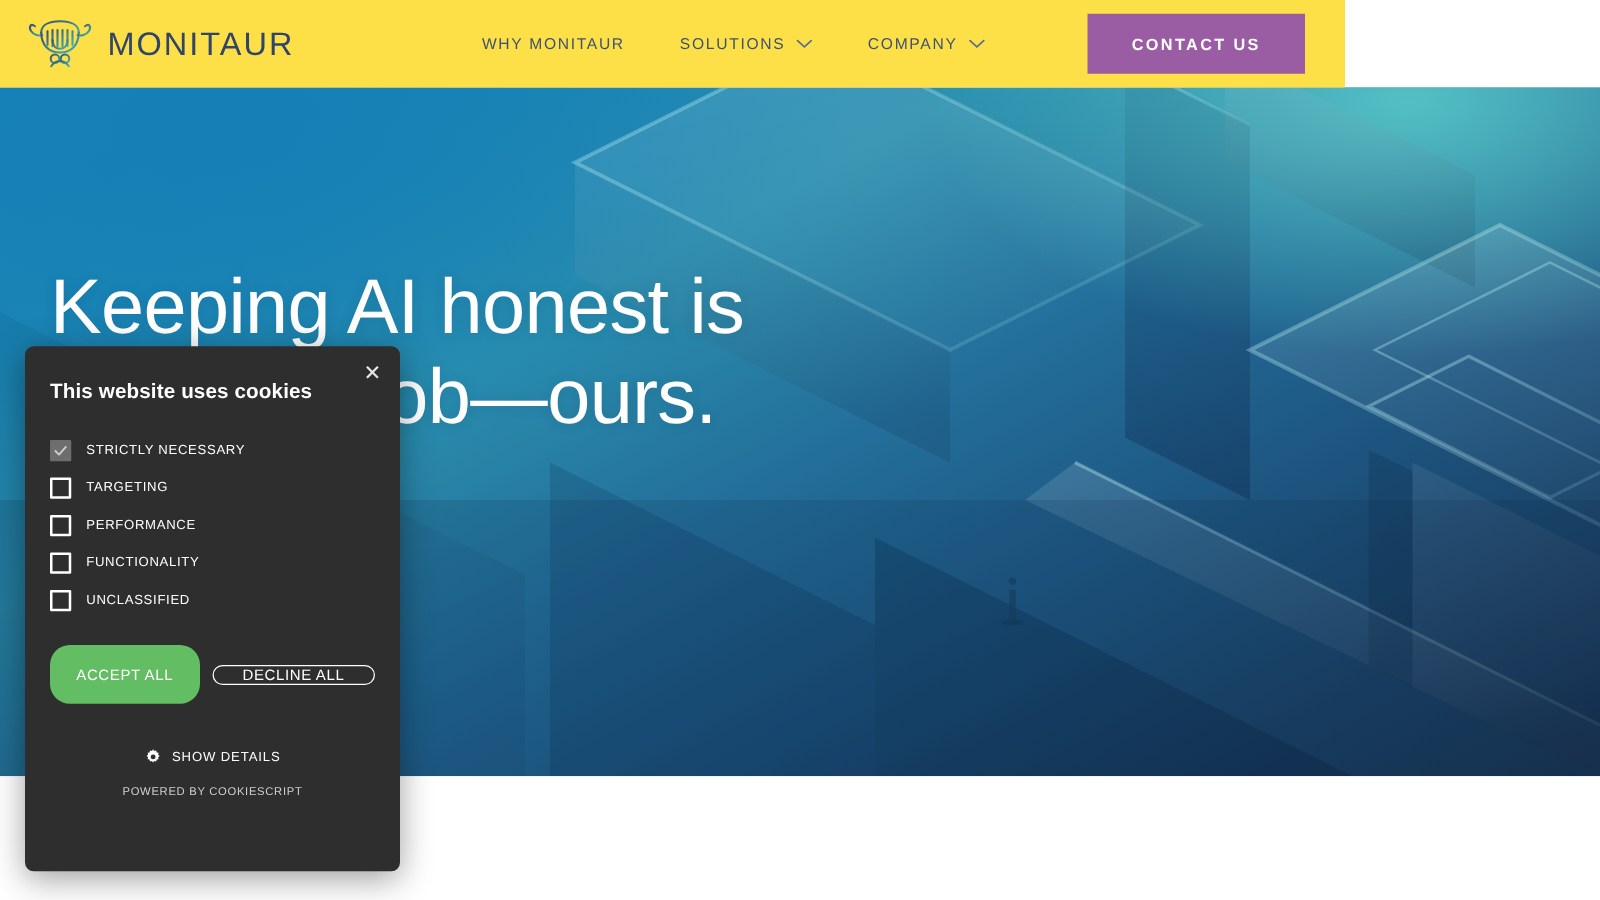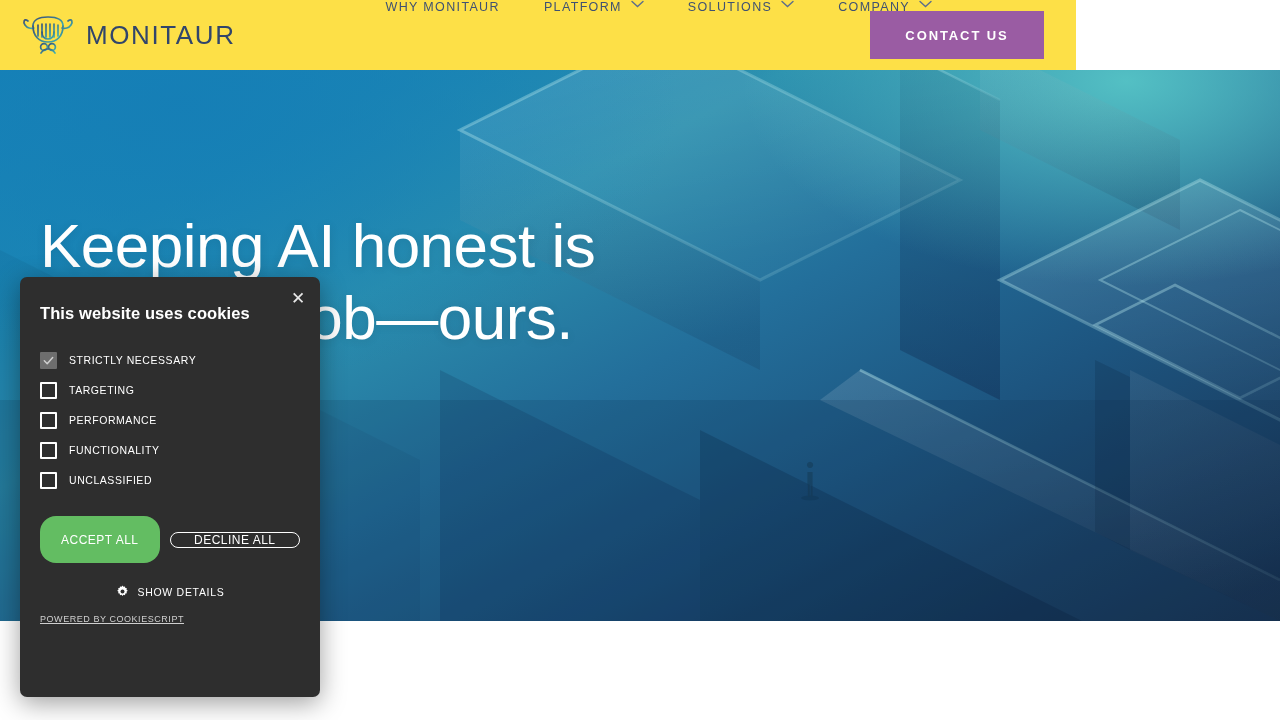--- a/index.html
+++ b/index.html
@@ -21,21 +21,21 @@
   .brand-name{
     font-size:26px; letter-spacing:1.6px; font-weight:400;
     color:#31456b; line-height:1; white-space:nowrap;
   }
 
   .main-nav{
     display:flex; align-items:center; gap:0;
     margin-left:128px;
   }
   .nav-item{
-    display:flex; align-items:flex-start; gap:9px;
+    display:flex; align-items:center; gap:9px;
     padding:0 22px; height:70px;
     font-size:12.5px; letter-spacing:1.35px; font-weight:500;
     color:#3f5172; white-space:nowrap; cursor:pointer;
   }
   .chev{ width:13px; height:8px; display:block; flex:0 0 auto; }
 
   .cta-button{
     position:absolute; right:32px; top:11px;
     width:174px; height:48px;
     background:#9a5ca3;
@@ -127,31 +127,30 @@
   }
   .btn-decline{
     width:131px; height:16px; border-radius:16px;
     background:transparent; border:1.5px solid #ffffff; color:#ffffff;
     font-size:12px; letter-spacing:0.5px; font-weight:500;
     cursor:pointer; font-family:"Liberation Sans", sans-serif;
   }
 
   .cookie-details{
     display:flex; align-items:center; justify-content:center; gap:9px;
-    margin-top:22px; cursor:pointer;
+    margin-top:36px; cursor:pointer;
   }
   .gear{ width:13px; height:13px; display:block; }
   .cookie-details-label{
     font-size:10.5px; letter-spacing:0.7px; color:#ffffff;
   }
   .cookie-powered{
-    margin-top:16px;
+    text-align:center; margin-top:16px;
     font-size:9px; letter-spacing:0.55px; color:#cfcfcf;
     cursor:pointer;
-    text-decoration:underline;
   }
 
   .page-below{
     position:absolute; top:621px; left:0; width:1280px; height:99px;
     background:#ffffff;
   }
 </style>
 </head>
 <body>
 
@@ -180,26 +179,20 @@
         </g>
       </svg>
       <span class="brand-name">MONITAUR</span>
     </a>
 
     <nav class="main-nav">
       <div class="nav-item">
         <span>WHY MONITAUR</span>
       </div>
       <div class="nav-item">
-        <span>PLATFORM</span>
-        <svg class="chev" viewBox="0 0 13 8">
-            <path d="M1 1.5 L6.5 6.5 L12 1.5" fill="none" stroke="#5b6d8c" stroke-width="1.4" stroke-linecap="round"></path>
-          </svg>
-      </div>
-      <div class="nav-item">
         <span>SOLUTIONS</span>
         <svg class="chev" viewBox="0 0 13 8">
             <path d="M1 1.5 L6.5 6.5 L12 1.5" fill="none" stroke="#5b6d8c" stroke-width="1.4" stroke-linecap="round"></path>
           </svg>
       </div>
       <div class="nav-item">
         <span>COMPANY</span>
         <svg class="chev" viewBox="0 0 13 8">
             <path d="M1 1.5 L6.5 6.5 L12 1.5" fill="none" stroke="#5b6d8c" stroke-width="1.4" stroke-linecap="round"></path>
           </svg>

